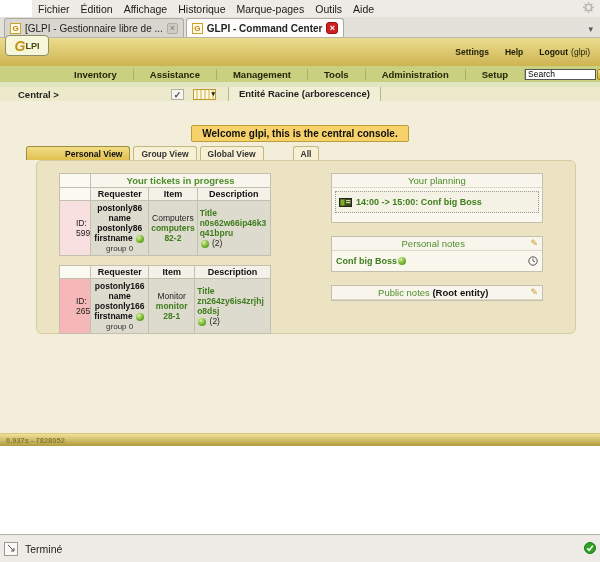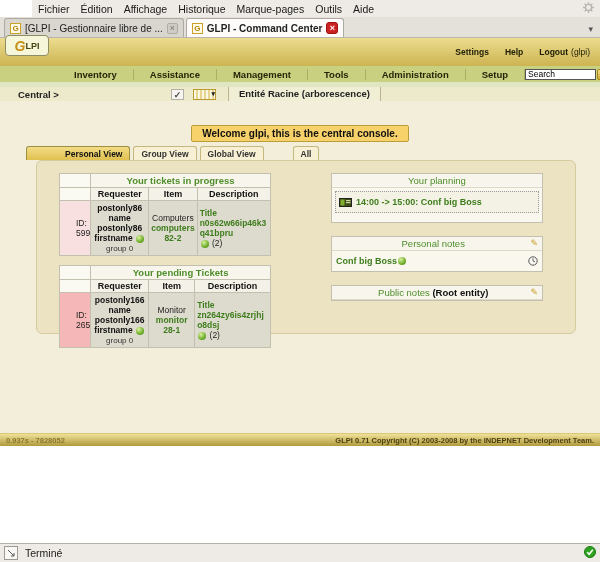--- a/index.html
+++ b/index.html
@@ -110,21 +110,21 @@
   .note-entry { display:flex; align-items:center; padding:1px 4px; }
   .note-entry .txt { color:#3e7d1c; font-weight:bold; font-size:9px; }
   .note-entry .right { margin-left:auto; }
   
   .glpi-footer { height:13px; background:linear-gradient(#f0e198,#b09a3d);
     border-top:1px solid #d8c877; display:flex; align-items:center;
     justify-content:space-between; padding:0 6px; font-size:7.5px; font-weight:bold; flex:none; }
   .glpi-footer .lf { color:#8a7a30; }
   .glpi-footer .rf { color:#4a3f10; text-decoration:none; }
   .white-gap { flex:1; background:#ffffff; }
-  .statusbar { height:19px; background:#eeebe6; border-top:1px solid #b4b0aa;
+  .statusbar { height:28px; background:#eeebe6; border-top:1px solid #b4b0aa;
     display:flex; align-items:center; gap:7px; padding:0 4px; font-size:10.5px; color:#222; flex:none; }
   .drag-box { width:14px; height:14px; background:#f9f8f5; border:1px solid #9d9a93;
     display:flex; align-items:center; justify-content:center; }
   .statusbar .spacer { flex:1; }
 </style>
 </head>
 <body>
 
 <div class="menubar">
   <span>Fichier</span>
@@ -252,24 +252,20 @@
             <span class="count">(2)</span>
           </td>
         </tr>
       </tbody>
         </table>
 
       <div class="tgap"></div>
 
       <table class="glpi">
         <tbody>
-            <tr>
-          <td class="blank"></td>
-          <td class="t-title" colspan="3">Your pending Tickets</td>
-        </tr>
         <tr>
           <td class="blank"></td>
           <th class="col" style="width:58px">Requester</th>
           <th class="col" style="width:46px">Item</th>
           <th class="col">Description</th>
         </tr>
         <tr>
           <td class="idcell pink">ID: 265</td>
           <td class="cell">
             <span class="req-name">postonly166 name postonly166 firstname</span>
@@ -336,21 +332,20 @@
           </span>
           <span class="pencil">✎</span>
         </div>
       </div>
     </div>
   </div>
 </div>
 
 <div class="glpi-footer">
   <span class="lf">0.937s - 7828052</span>
-  <span class="rf">GLPI 0.71 Copyright (C) 2003-2008 by the INDEPNET Development Team.</span>
 </div>
 
 <div class="white-gap"></div>
 
 <div class="statusbar">
   <span class="drag-box">
     <svg width="9" height="9" viewBox="0 0 9 9">
         <path d="M1 1 L7 7 M7 7 L7 4 M7 7 L4 7" stroke="#555" stroke-width="1" fill="none"></path>
       </svg>
   </span>

